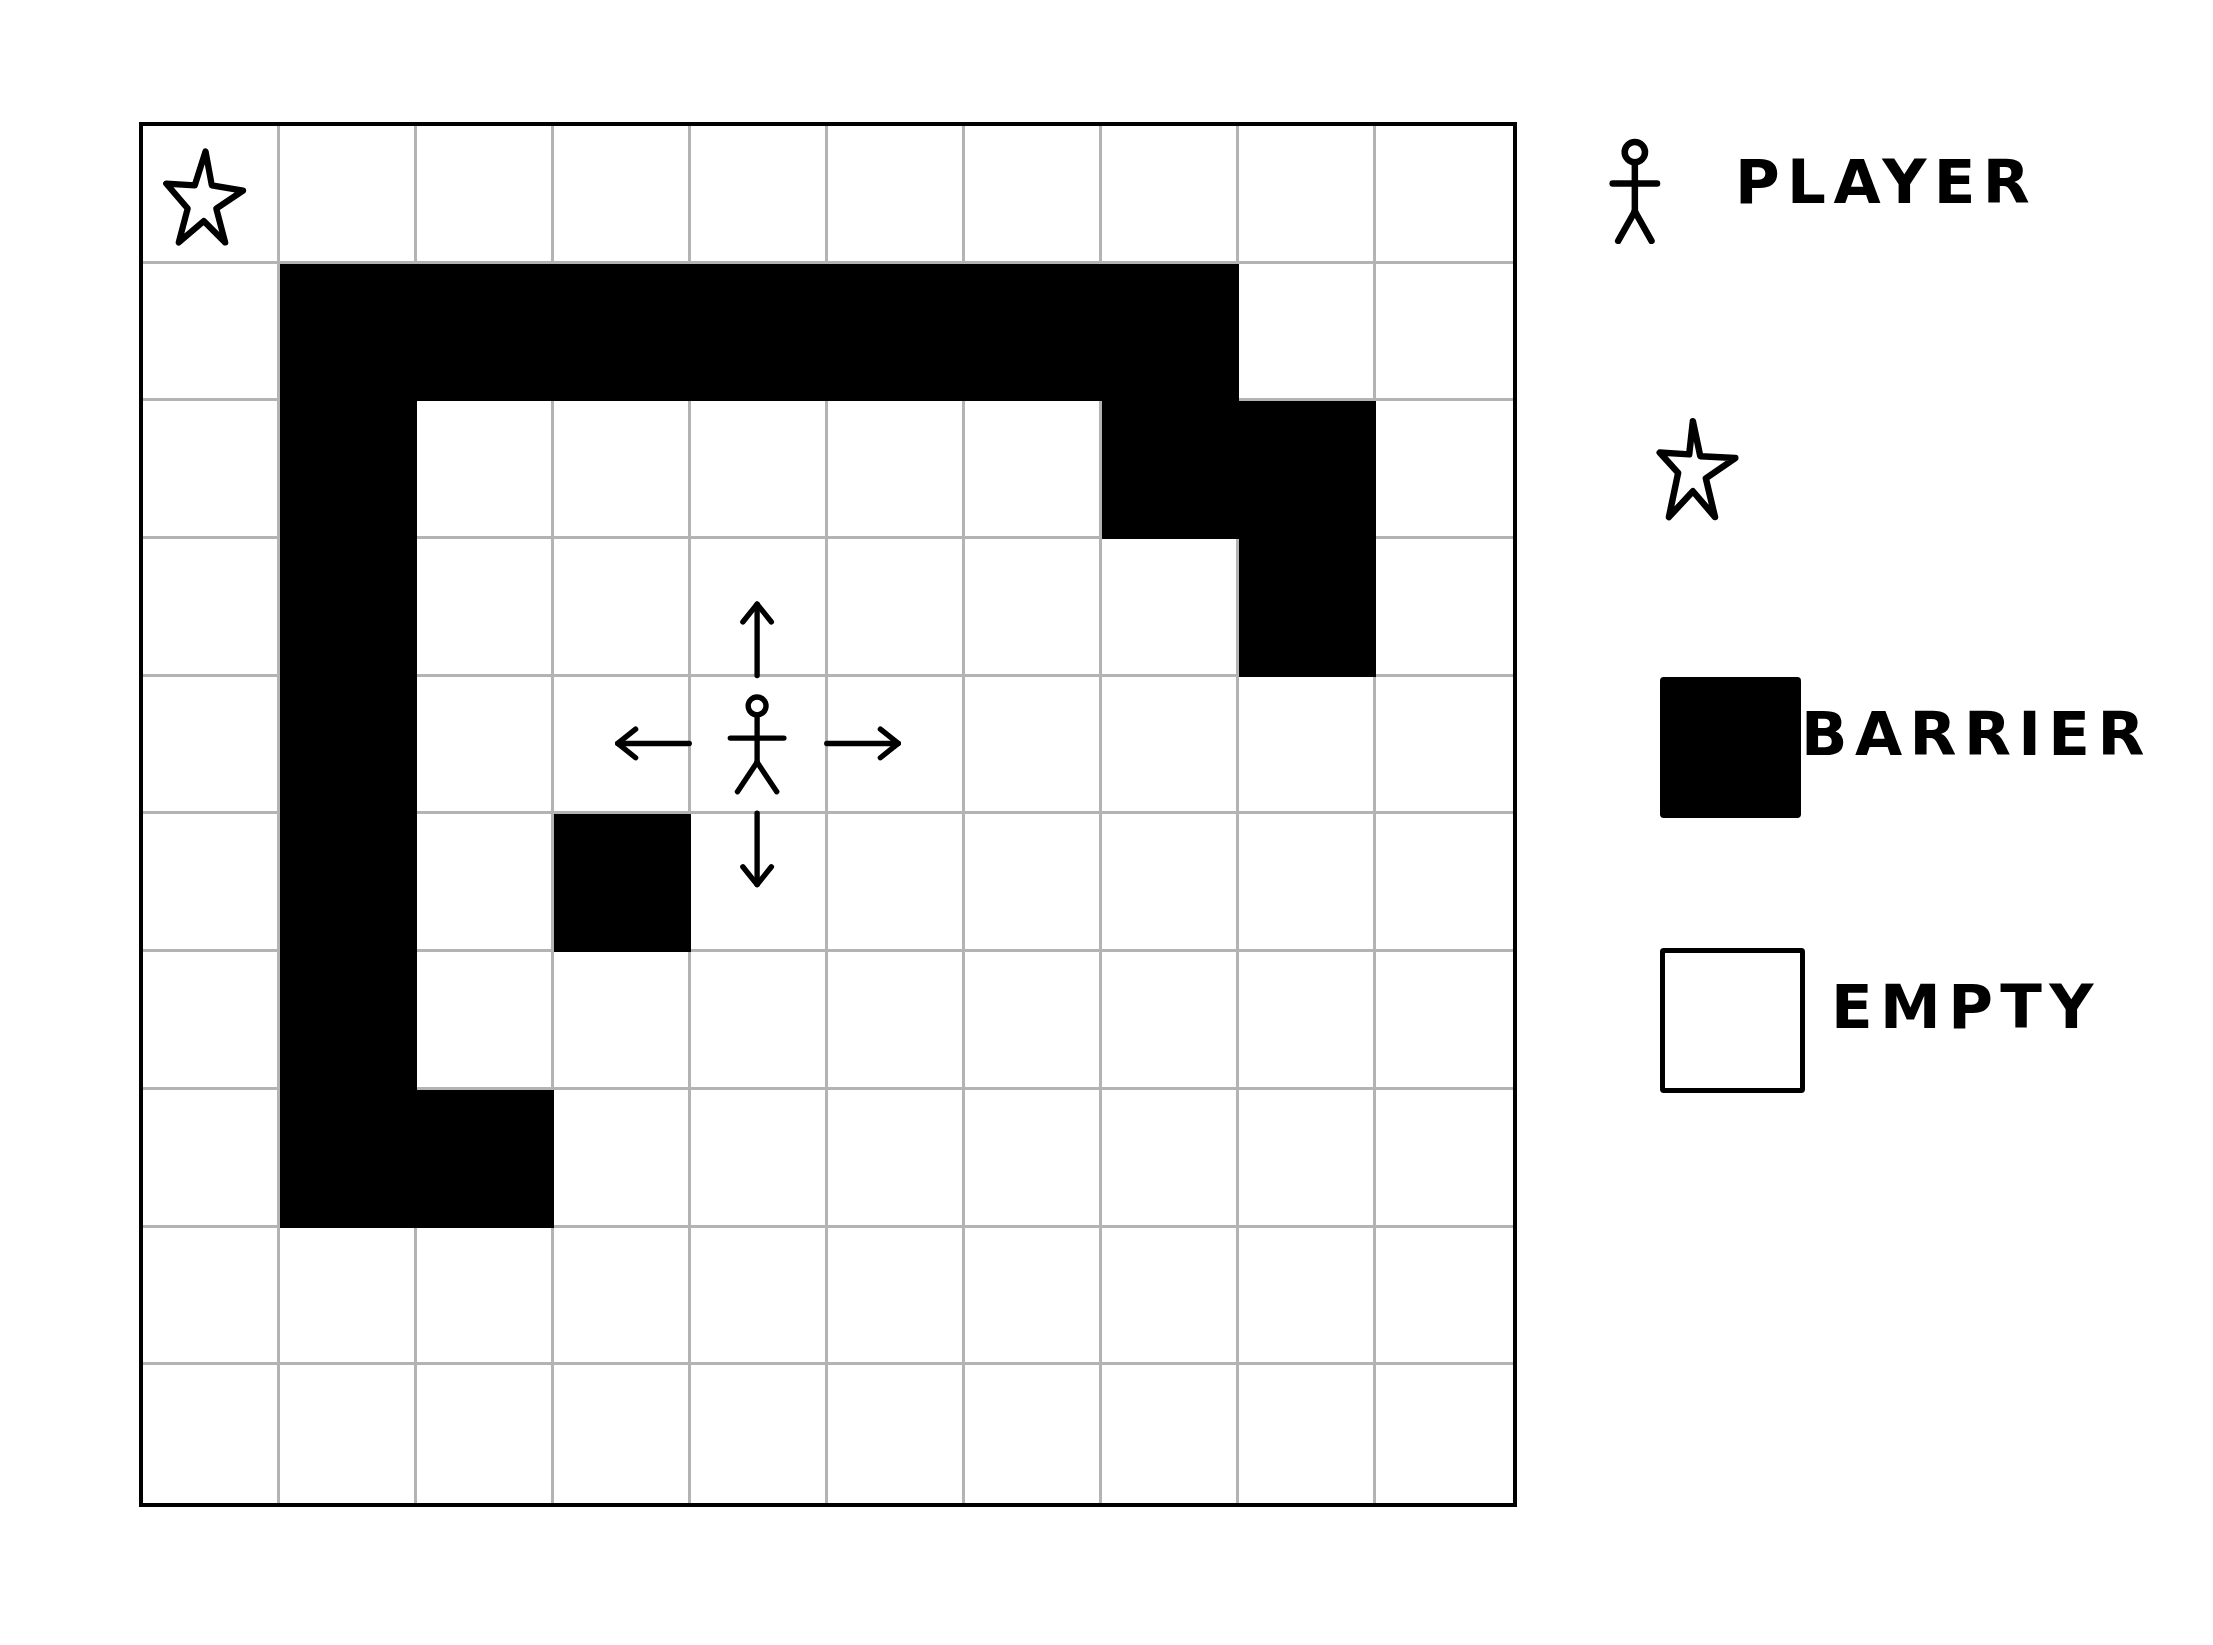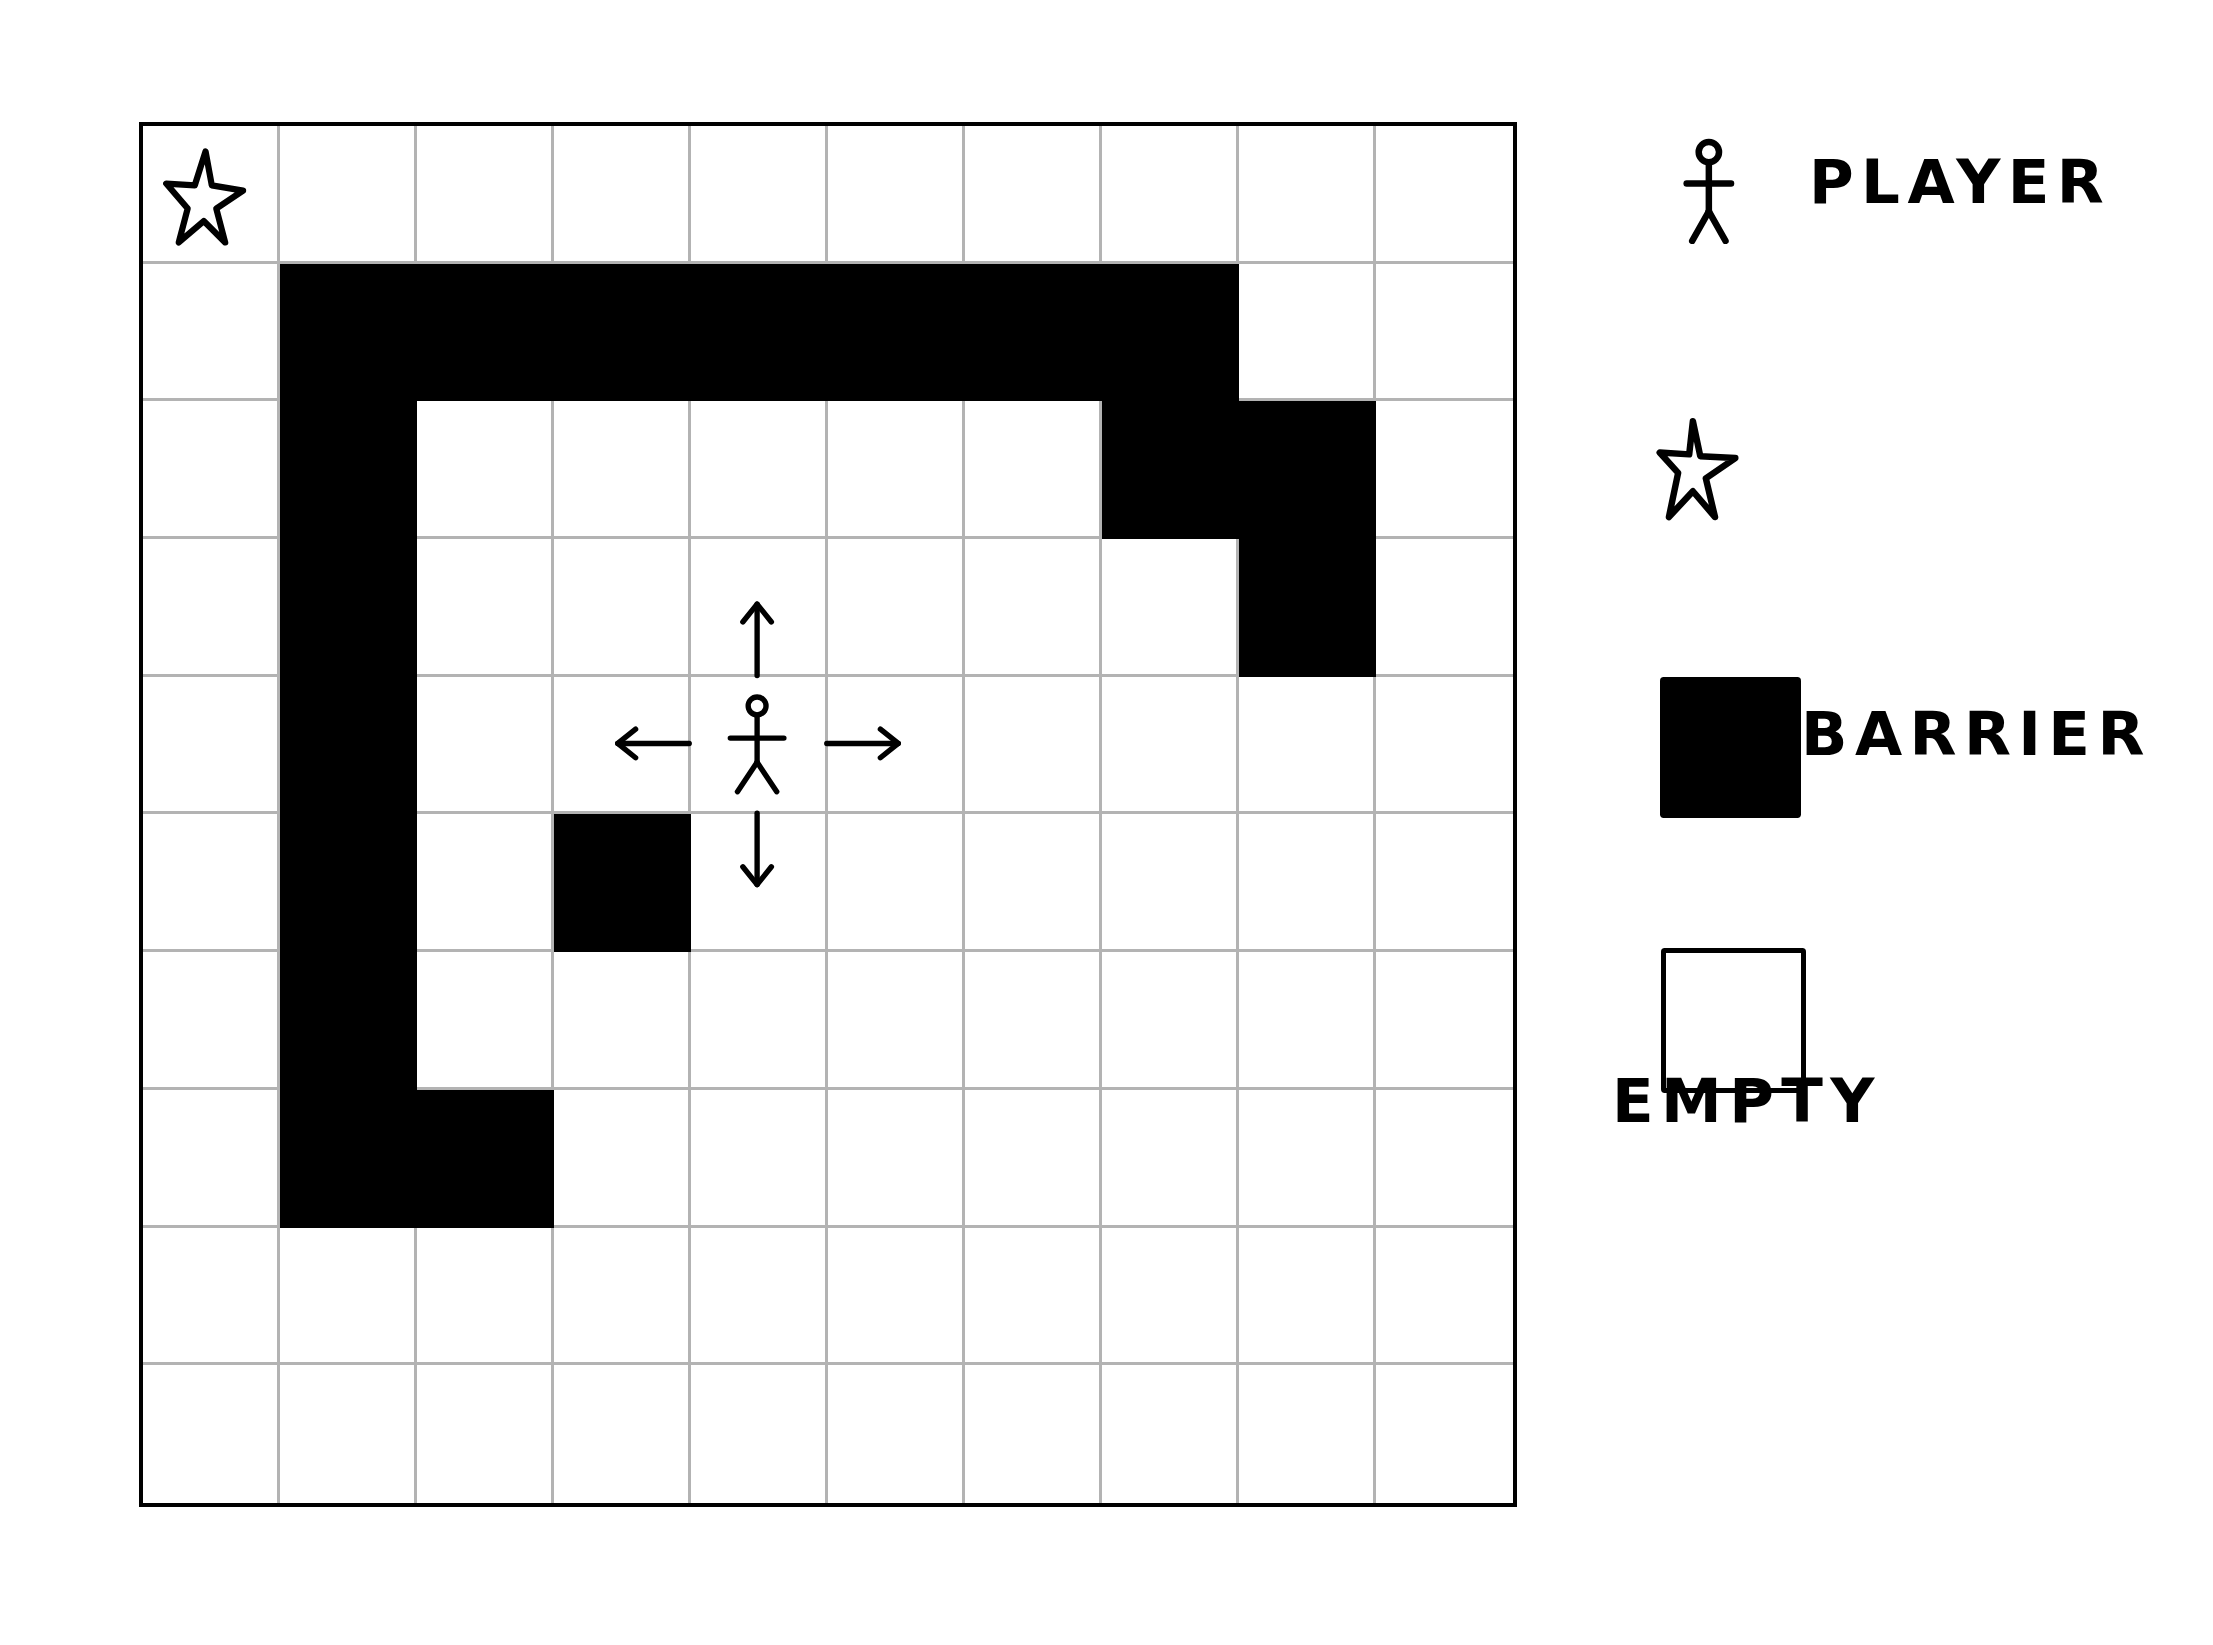--- a/index.html
+++ b/index.html
@@ -146,21 +146,21 @@
       <div class="cell c3 r9"></div>
       <div class="cell c4 r9"></div>
       <div class="cell c5 r9"></div>
       <div class="cell c6 r9"></div>
       <div class="cell c7 r9"></div>
       <div class="cell c8 r9"></div>
       <div class="cell c9 r9"></div>
     </div>
 </div>
 
-<div class="legend-item" style="left:1670px; top:137px;">
+<div class="legend-item" style="left:1596px; top:137px;">
   <span class="legend-icon">
     <svg width="74" height="107" viewBox="0 0 80 115" fill="none" stroke="#000" stroke-width="7" stroke-linecap="round">
       <circle cx="42" cy="16" r="11"></circle>
       <line x1="42" y1="27" x2="42" y2="80"></line>
       <line x1="18" y1="50" x2="66" y2="50"></line>
       <line x1="42" y1="80" x2="24" y2="112"></line>
       <line x1="42" y1="80" x2="60" y2="112"></line>
     </svg>
   </span>
   <span class="legend-label" style="margin-left:65px; margin-top:-18.6px;">PLAYER</span>
@@ -172,17 +172,17 @@
       <polygon points="40,4 48,42 86,44 54,66 64,108 40,80 14,108 24,60 4,38 36,40"></polygon>
     </svg>
   </span>
 </div>
 
 <div class="legend-item" style="left:1660px; top:677px;">
   <span class="legend-icon box-barrier"></span>
   <span class="legend-label" style="margin-top:-28px;">BARRIER</span>
 </div>
 
-<div class="legend-item" style="left:1586px; top:948px;flex-direction:column;">
+<div class="legend-item" style="left:1660px; top:948px;">
   <span class="legend-icon box-empty"></span>
   <span class="legend-label" style="margin-left:26px; margin-top:-28px;">EMPTY</span>
 </div>
 
 
 </body></html>

